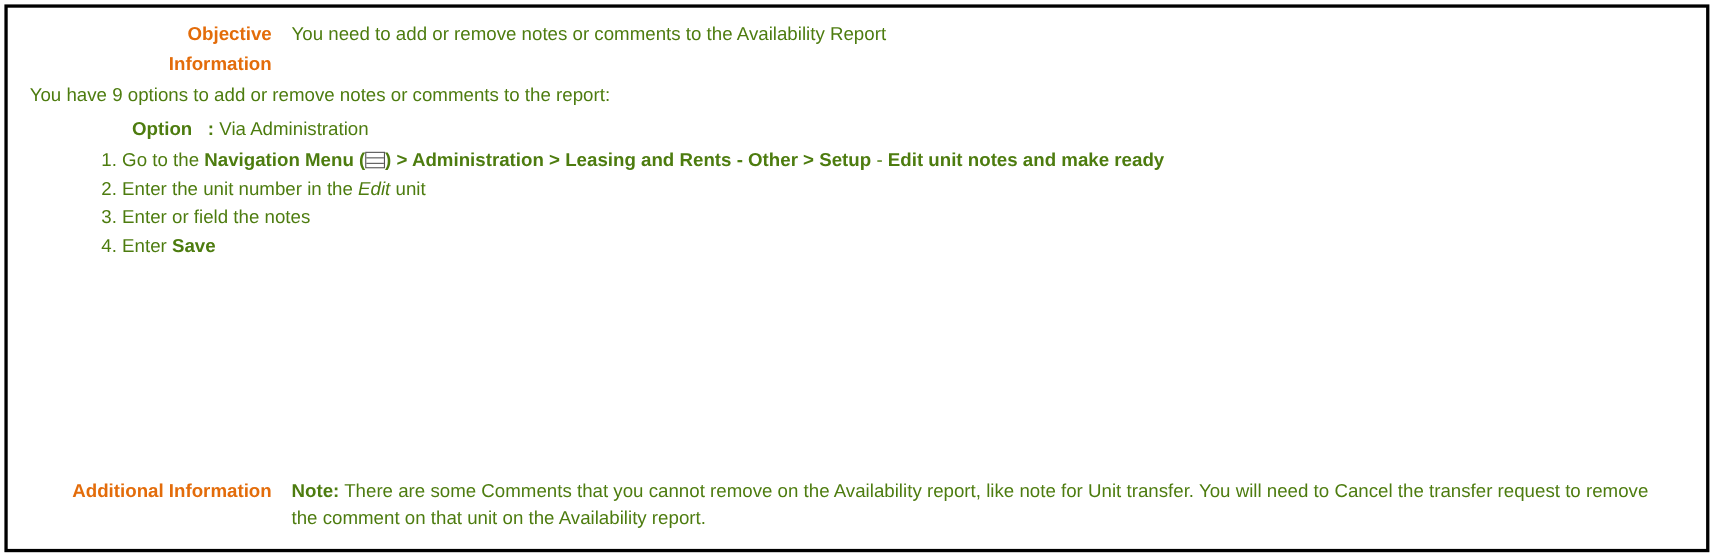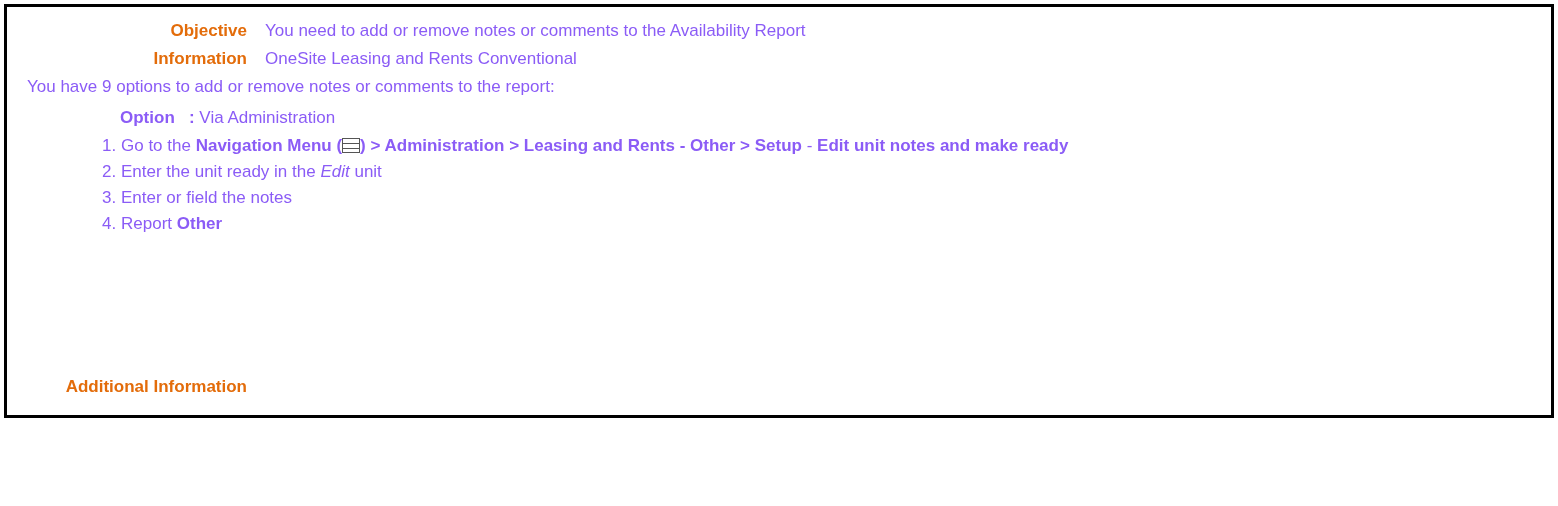--- a/index.html
+++ b/index.html
@@ -7,55 +7,55 @@
       font-family: Arial, Helvetica, sans-serif;
       font-size: 17px;
       line-height: 1.4;
       color: #000;
       background: #fff;
       padding: 4px;
     }
     .frame {
       border: 3px solid #000;
       width: 1550px;
-      height: 414px;
+      height: 498px;
       padding: 12px 20px 12px 20px;
       position: relative;
       display: flex;
       flex-direction: column;
     }
     .row {
       display: flex;
       align-items: flex-start;
       margin-bottom: 4px;
     }
     .label {
       width: 238px;
       flex-shrink: 0;
       text-align: right;
       font-weight: bold;
       color: #E36C0A;
       padding-right: 18px;
     }
     .value {
       flex: 1;
-      color: #8b5cf6;
+      color: #4d7c0f;
       padding-right: 10px;
     }
     .option-block {
       margin-top: 8px;
       margin-left: 48px;
     }
     .option-title {
       margin-bottom: 4px;
       margin-left: 45px;
     }
     .option-title .opt-label { font-weight: bold; }
     ol.steps {
-      margin-left: 46px;
+      margin-left: 36px;
       list-style: decimal;
     }
     ol.steps li {
       margin-bottom: 2px;
     }
     .bold { font-weight: bold; }
     .italic { font-style: italic; }
     .menu-icon {
       display: inline-block;
       width: 18px;
@@ -83,47 +83,49 @@
 
 <div class="frame">
 
   <div class="row">
     <div class="label">Objective</div>
     <div class="value">You need to add or remove notes or comments to the Availability Report</div>
   </div>
 
   <div class="row">
     <div class="label">Information</div>
-    <div class="value">OneSite Leasing and Rents Conventional</div>
   </div>
 
   <div class="row">
     <div class="value">
       <span>You have 9 options to add or remove notes or comments to the report:</span>
 
       <div class="option-block">
         <div class="option-title">
           <span class="opt-label">Option</span>&nbsp;&nbsp;&nbsp;<span class="opt-label">:</span>
           <span>Via Administration</span>
         </div>
         <ol class="steps">
           <li>
             <span>Go to the </span><span class="bold">Navigation Menu (</span><span class="menu-icon"></span><span class="bold">) &gt; Administration &gt; Leasing and Rents - Other &gt; Setup</span><span> - </span><span class="bold">Edit unit notes and make ready</span>
           </li>
           <li>
-            <span>Enter the unit ready in the </span><span class="italic">Edit</span><span> unit</span>
+            <span>Enter the unit number in the </span><span class="italic">Edit</span><span> unit</span>
           </li>
           <li>Enter or field the notes</li>
           <li>
-            <span>Report </span><span class="bold">Other</span>
+            <span>Enter </span><span class="bold">Save</span>
           </li>
         </ol>
       </div>
     </div>
   </div>
 
   <div class="spacer"></div>
 
   <div class="row addl-row">
     <div class="label">Additional Information</div>
+    <div class="value">
+      <span class="bold">Note:</span><span> There are some Comments that you cannot remove on the Availability report, like note for Unit transfer. You will need to Cancel the transfer request to remove the comment on that unit on the Availability report.</span>
+    </div>
   </div>
 
 </div>
 
 </body></html>

